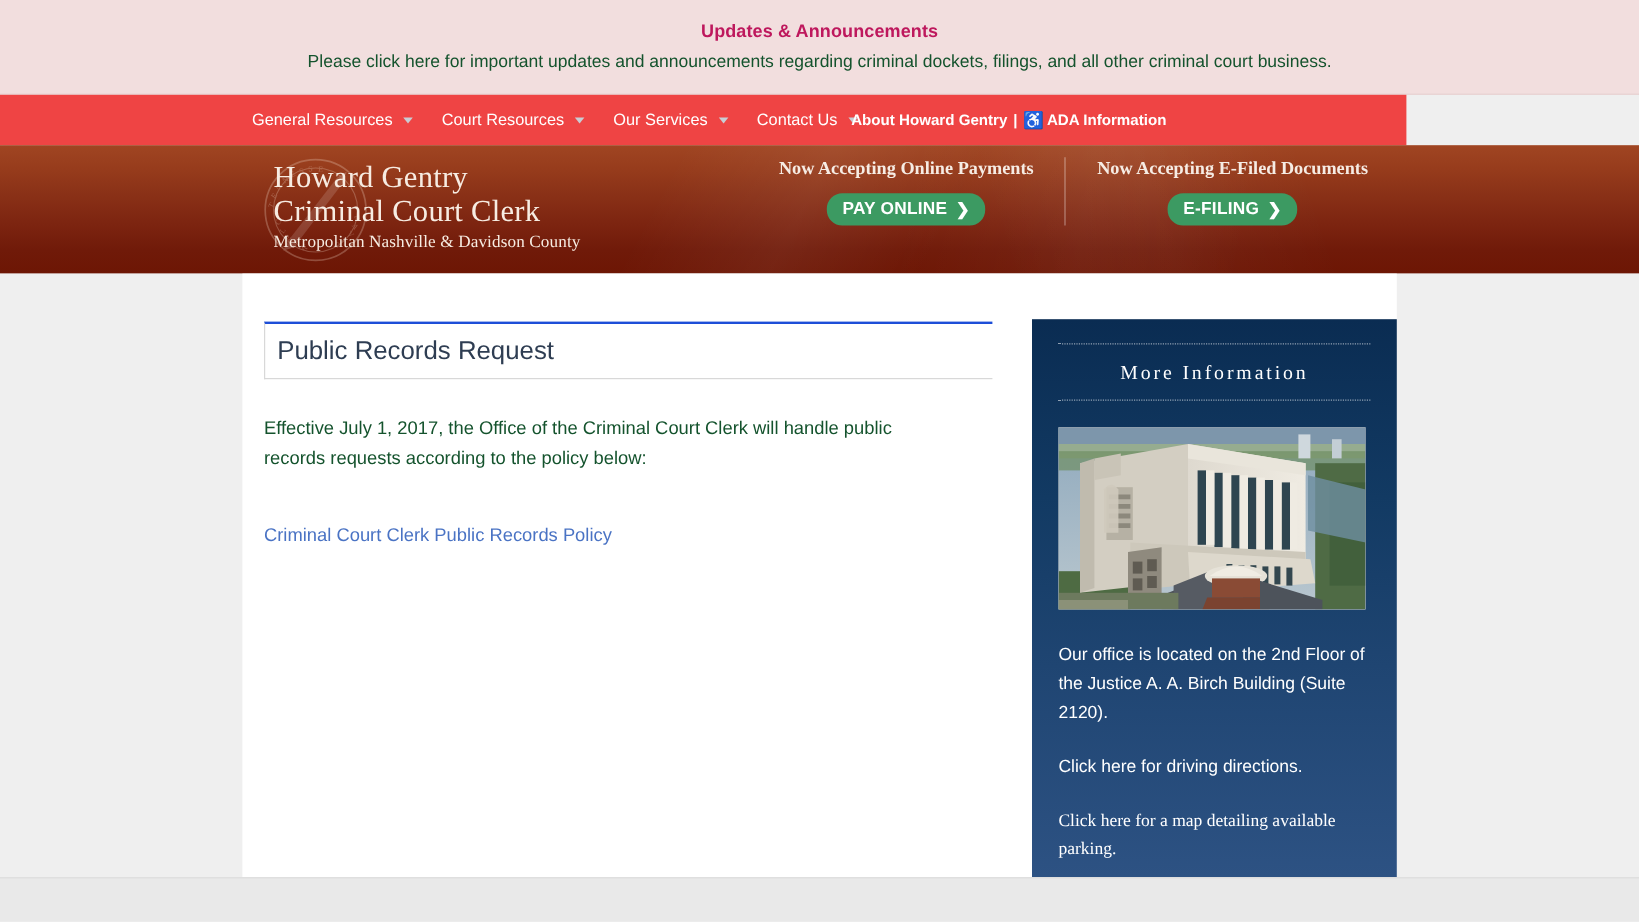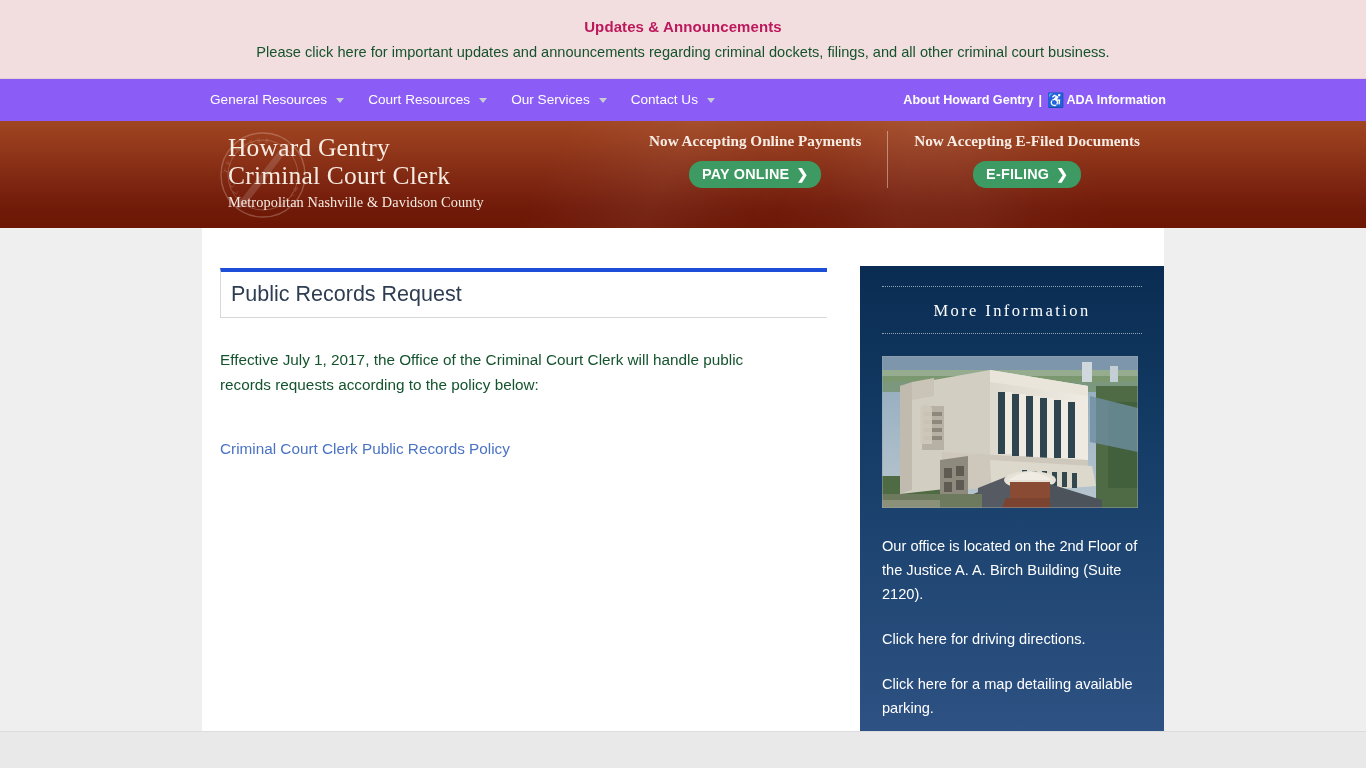--- a/index.html
+++ b/index.html
@@ -33,22 +33,22 @@
     color: #14532d;
     font-size: 14.6px;
     line-height: 22px;
     text-decoration: none;
     cursor: pointer;
   }
 
   
   .nav {
     position: absolute; left: 0; top: 79px;
-    width: 1366px; height: 42px;
-    background: #8b5cf6;
+    width: 1172px; height: 42px;
+    background: #ef4444;
   }
   .nav-left {
     position: absolute; left: 210px; top: 0;
     height: 42px;
     display: flex; align-items: center;
   }
   .nav-item {
     display: flex; align-items: center;
     color: #ffffff;
     font-size: 13.6px;
@@ -154,21 +154,21 @@
     width: 962px; height: 503px;
     background: #ffffff;
   }
 
   
   .main-col {
     position: absolute; left: 220px; top: 268px;
     width: 607px;
   }
   .page-title-wrap {
-    border-top: 4px solid #1d4ed8;
+    border-top: 2px solid #1d4ed8;
     border-bottom: 1px solid #d8d8d8;
     border-left: 1px solid #d8d8d8;
     padding: 9px 0 10px 10px;
   }
   .page-title {
     color: #2e3d52;
     font-size: 21.5px;
     font-weight: normal;
     line-height: 26px;
     margin: 0;
@@ -218,21 +218,21 @@
     background: #9fb0bb;
   }
   .side-photo svg { display: block; }
   .side-text {
     margin-top: 26px;
     color: #ffffff;
     font-size: 14.6px;
     line-height: 24px;
   }
   .side-text p { margin: 0 0 21px 0; }
-  .side-text p:last-child { margin-bottom: 4px; }
+  .side-text p:last-child { margin-bottom: 4px; font-family: Liberation Serif, serif; }
   .side-link { color: #ffffff; text-decoration: none; cursor: pointer; }
 
   
   .footer-strip {
     position: absolute; left: 0; top: 731px;
     width: 1366px; height: 37px;
     background: #e9e9e9;
     border-top: 1px solid #dcdcdc;
   }
 </style>

